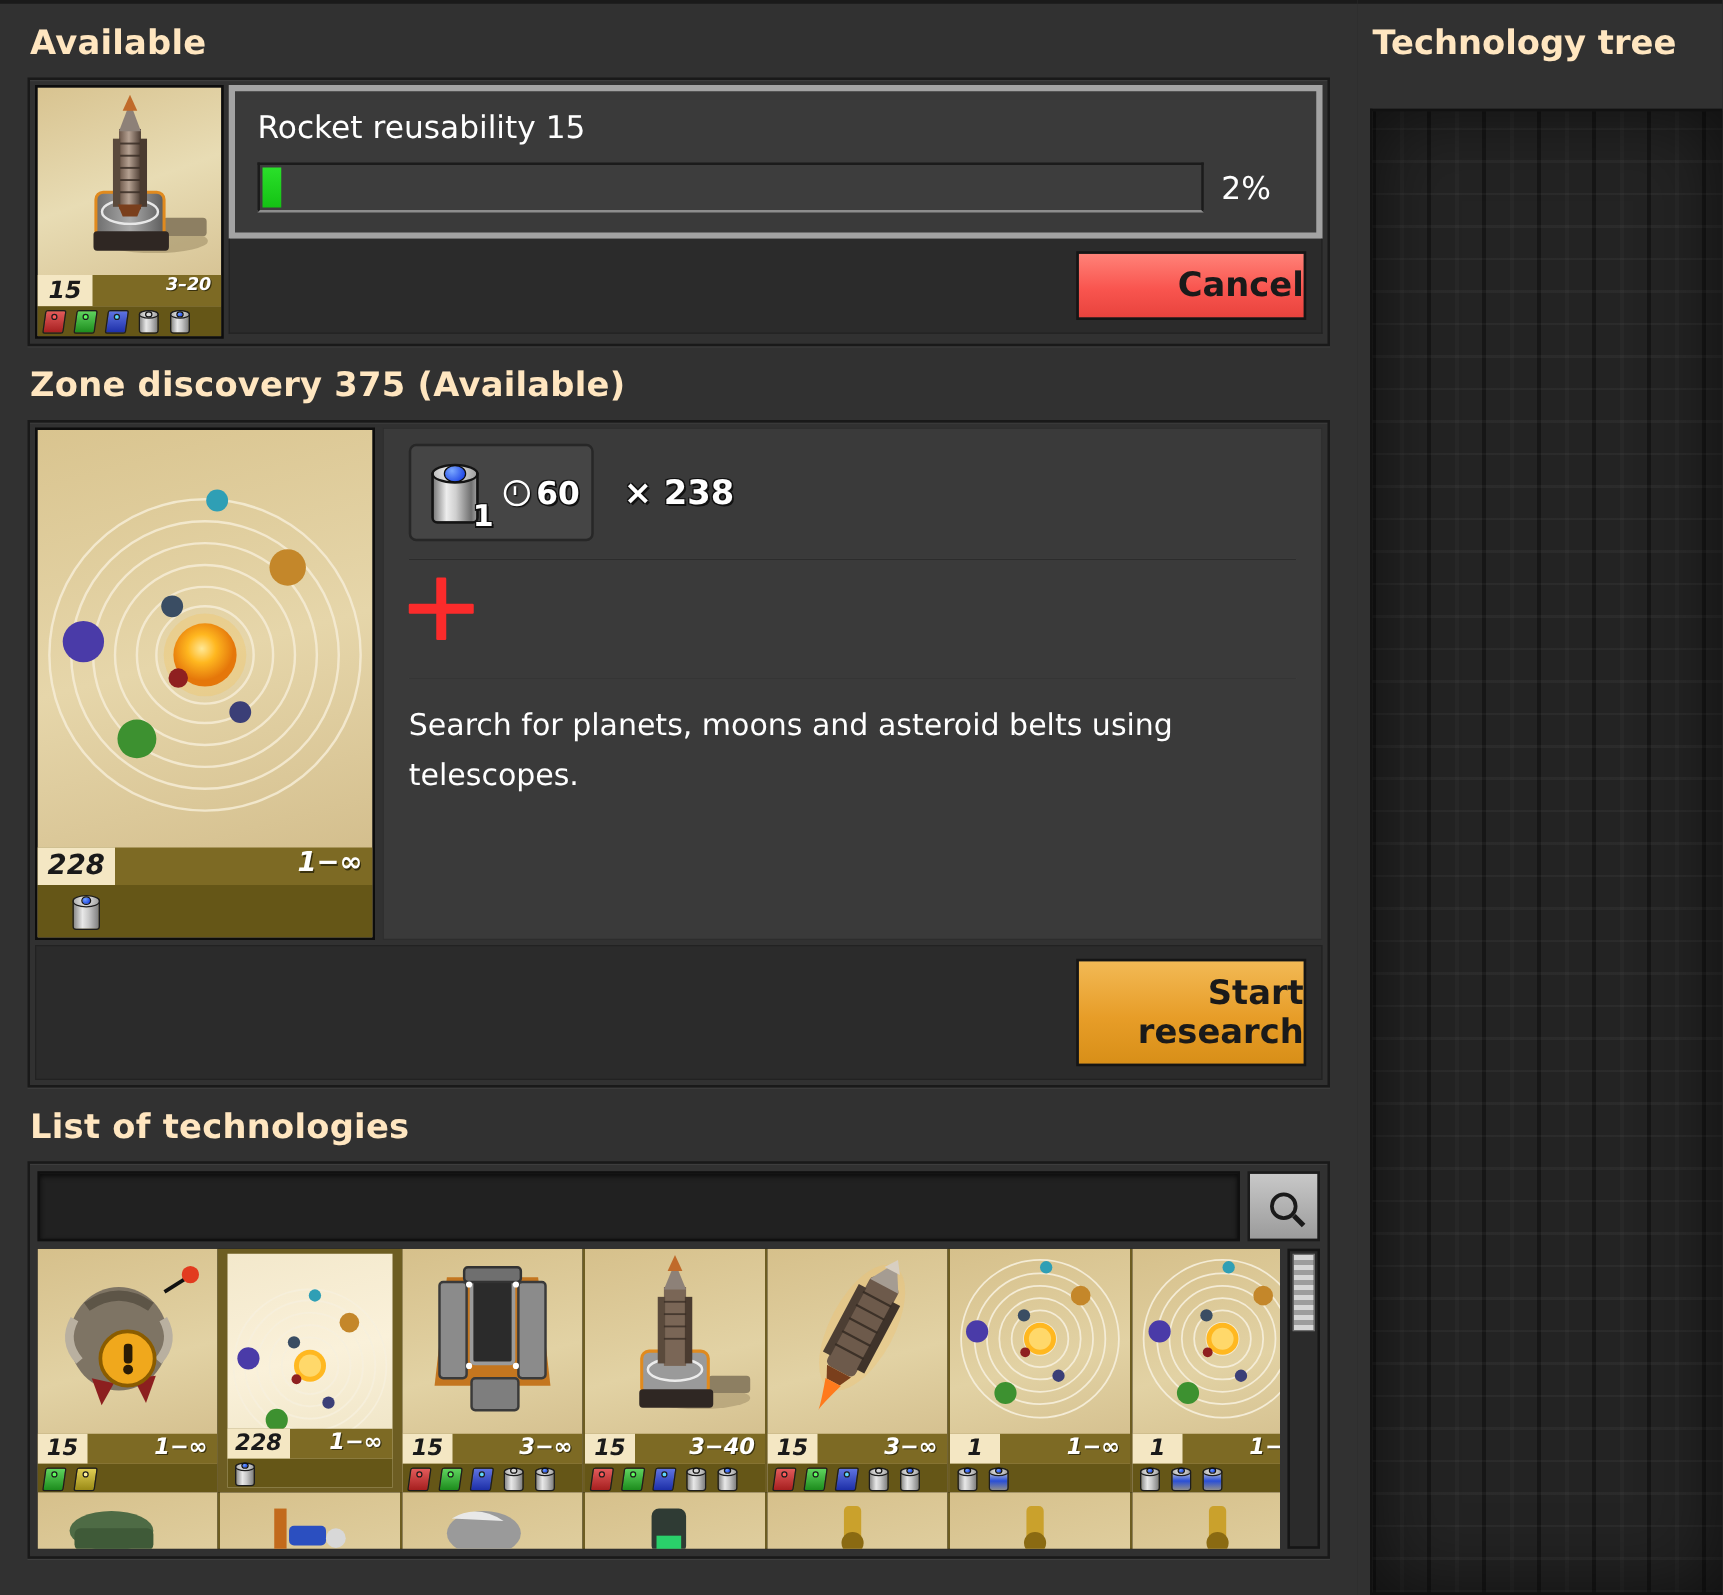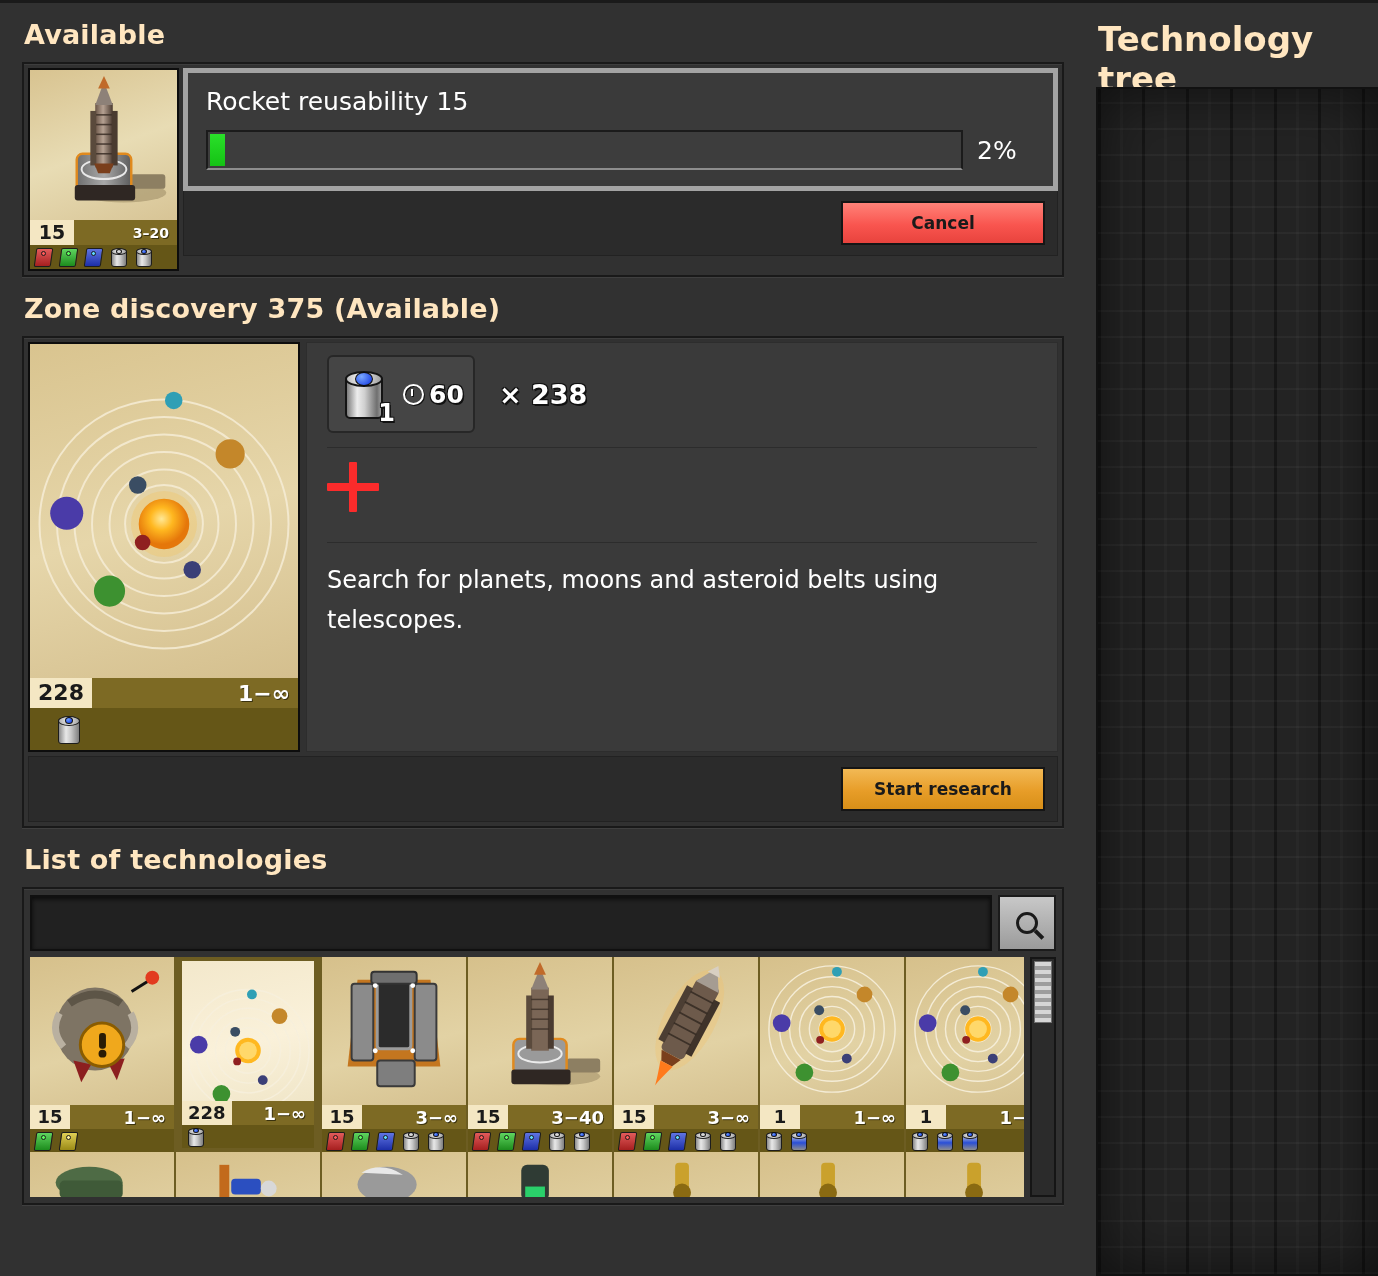--- a/index.html
+++ b/index.html
@@ -39,21 +39,21 @@
     width: 151px; height: 203px;
     border: 2px solid #0d0d0d;
     background: linear-gradient(160deg,#d8c390 0%,#e8dcb4 42%,#cfb886 100%);
     position: relative; flex: none;
     margin: 4px;
     overflow: hidden;
   }
   .tech-art { position: absolute; inset: 0 0 48px 0; }
   .lvlbar {
     position: absolute; left: 0; right: 0; bottom: 24px; height: 25px;
-    background: #7d6a24; display: flex; align-items: center;
+    background: #7d6a24; display: flex;  font-style: italic;
   }
   .lvlbar .lv {
     background: #f4e7c3; color: #1a1a1a; font-weight: bold;
     font-size: 19px; padding: 0 7px; height: 25px; line-height: 25px;
     min-width: 44px; text-align: center;
   }
   .lvlbar .rng {
     flex: 1; text-align: right; color: #fff; font-weight: bold;
     font-size: 14px; padding-right: 8px;
     text-shadow: 1px 1px 0 #3a320e;
@@ -102,22 +102,22 @@
   }
   #progress-fill { height: 100%; background: linear-gradient(180deg,#2ae02a,#14c214); }
   #progress-pct { color: #fff; font-size: 25px; min-width: 58px; }
 
   #cr-actions {
     background: #2b2b2b; border: 1px solid #222; border-top: none;
     padding: 10px 12px; display: flex; justify-content: flex-end;
   }
   .btn {
     font-family: "DejaVu Sans", sans-serif;
-    font-size: 17px; font-weight: bold; color: #1a1a1a;
-    border: 2px solid #151515; padding: 10px 0; width: 204px; text-align: center;
+    font-size: 27px; font-weight: bold; color: #1a1a1a;
+    border: 2px solid #151515; padding: 10px 0; width: 184px; text-align: right;
     cursor: pointer;
   }
   .btn-cancel { background: linear-gradient(180deg,#ff8278,#f9554f 55%,#e8433d); }
   .btn-start  { background: linear-gradient(180deg,#f2b955,#e79d28 55%,#d88f18); }
 
   
   #detail-card { display: block; }
   #detail-body { display: flex; align-items: stretch; padding: 4px; }
   #detail-icon {
     width: 272px; height: 410px; border: 2px solid #0d0d0d;
@@ -232,21 +232,21 @@
     position: absolute; left: 2px; right: 2px; top: 2px; height: 62px;
     background: repeating-linear-gradient(180deg,#d6d6d6 0 4px,#9d9d9d 4px 8px);
     border: 1px solid #6f6f6f;
   }
 
   
   #tech-tree-panel {
     width: 292px; height: 1276px; background: #313131;
     border-top: 3px solid #1a1a1a; padding: 0 0 0 10px; position: relative;
   }
-  #tech-tree-title { color: #ffe6c0; font-size: 34px; font-weight: bold; padding: 16px 0 12px 2px; }
+  #tech-tree-title { color: #ffe6c0; font-size: 27px; font-weight: bold; padding: 16px 0 12px 2px; }
   #tech-tree-canvas {
     position: absolute; left: 10px; right: 0; top: 84px; bottom: 0;
     background-color: #232323;
     background-image:
       repeating-linear-gradient(0deg, rgba(255,255,255,.035) 0 2px, transparent 2px 26px),
       repeating-linear-gradient(90deg, rgba(0,0,0,.45) 0 3px, transparent 3px 44px),
       repeating-linear-gradient(90deg, rgba(255,255,255,.025) 22px 25px, transparent 25px 44px);
     border: 2px solid #111;
     border-right: none;
     box-shadow: inset 0 0 60px rgba(0,0,0,.6);

